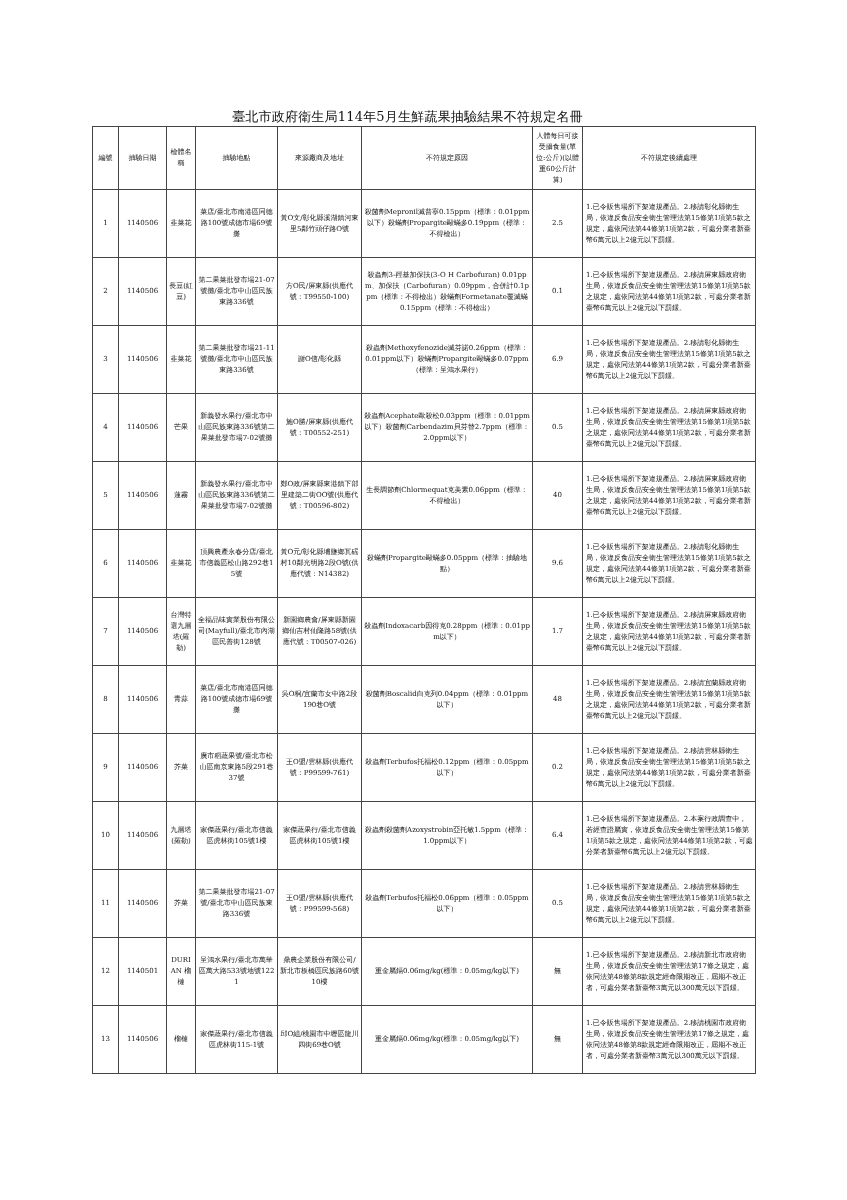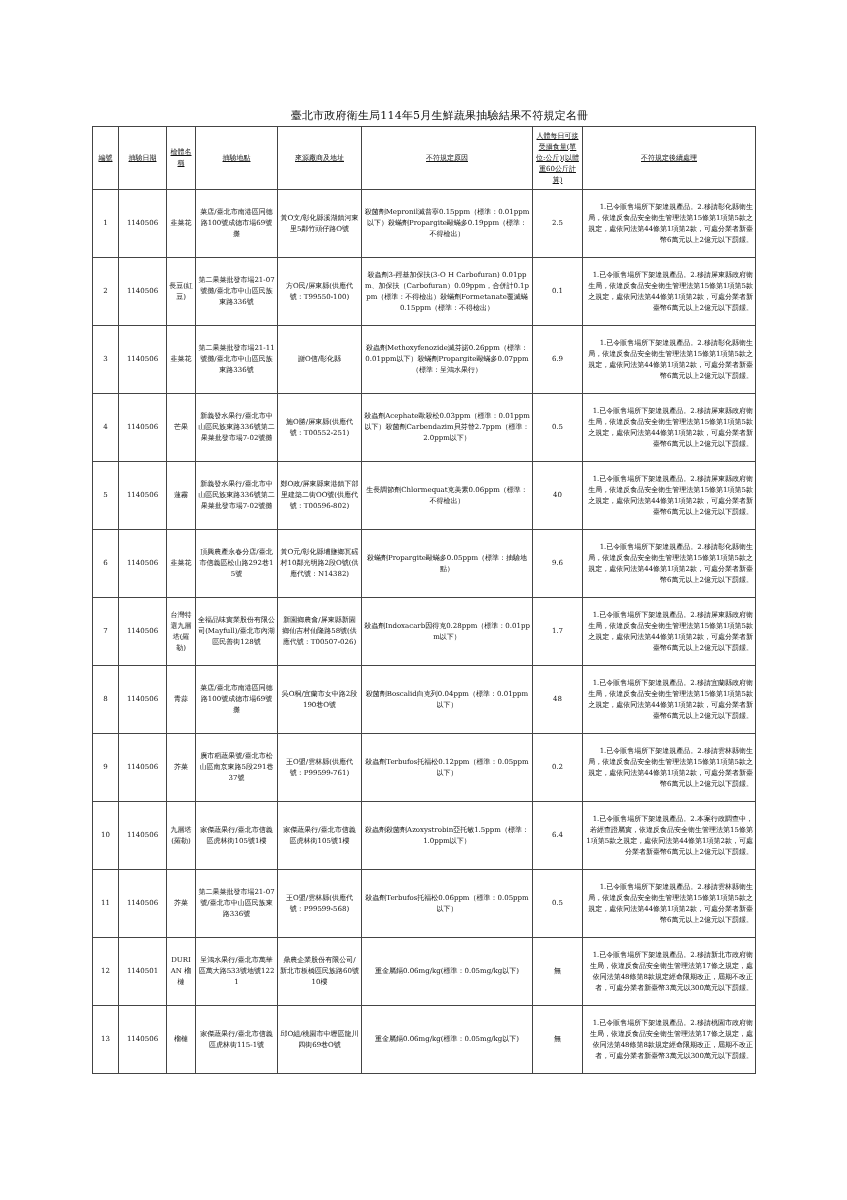--- a/index.html
+++ b/index.html
@@ -1,26 +1,26 @@
 <!DOCTYPE html>
 <html><head>
 <meta charset="utf-8">
 <style>
   html, body { margin: 0; padding: 0; background: #ffffff; }
   body { width: 847px; height: 1200px; position: relative; overflow: hidden;
          font-family: "DejaVu Serif", "Liberation Serif", serif; color: #111; }
-  .page-title { position: absolute; left: 108px; top: 108px; width: 663px; text-align: center;
-                font-size: 11px; letter-spacing: 0.2px; }
+  .page-title { position: absolute; left: 76px; top: 108px; width: 663px; text-align: center;
+                font-size: 13px; letter-spacing: 0.2px; }
   table.report { position: absolute; left: 92px; top: 126px; border-collapse: collapse;
                  table-layout: fixed; width: 663px; }
   table.report td, table.report th { border: 1px solid #444; font-size: 7px; line-height: 11px;
                  padding: 1px 2px; vertical-align: middle; text-align: center; font-weight: normal;
                  word-break: break-all; overflow: hidden; }
-  table.report th { height: 60px; text-decoration: underline; }
-  table.report td.treat { text-align: right; padding-left: 3px; }
+  table.report th { height: 60px; }
+  table.report td.treat { text-align: left; padding-left: 3px; }
   tr.row td { height: 65px; }
   table.report { border: 1.2px solid #222; }
 </style>
 </head>
 <body>
 
 <div class="page-title">臺北市政府衛生局114年5月生鮮蔬果抽驗結果不符規定名冊</div>
 
 <table class="report">
   <colgroup>

